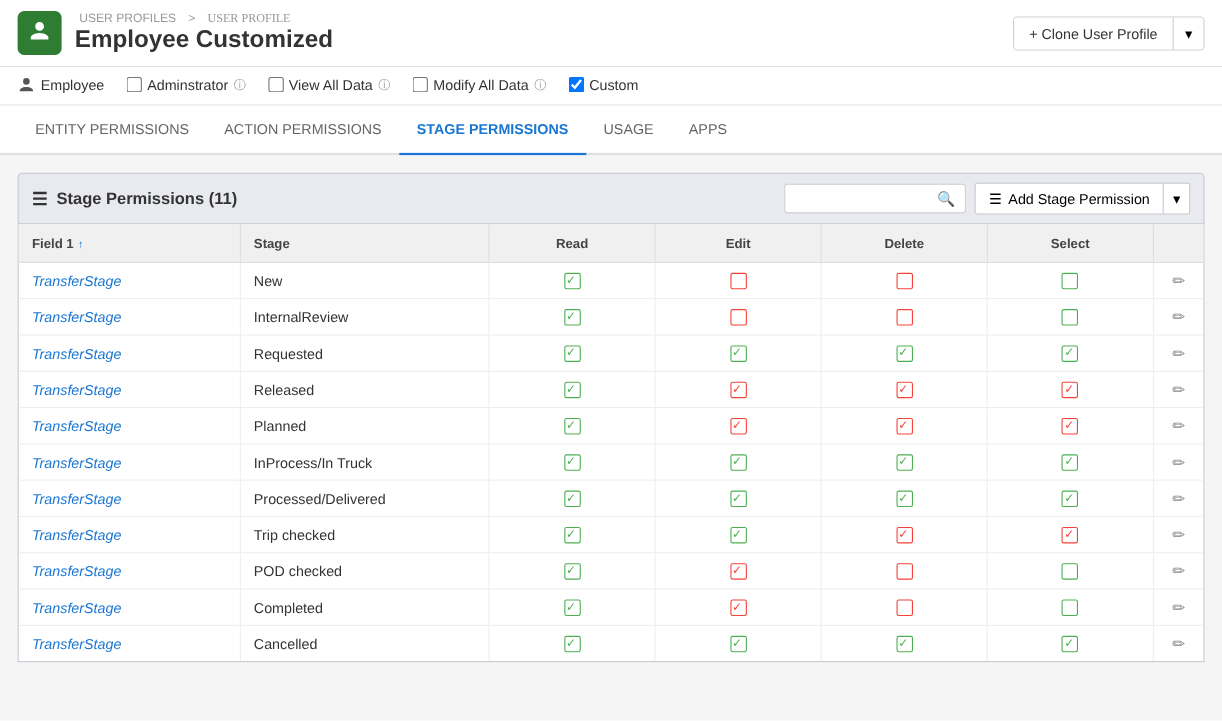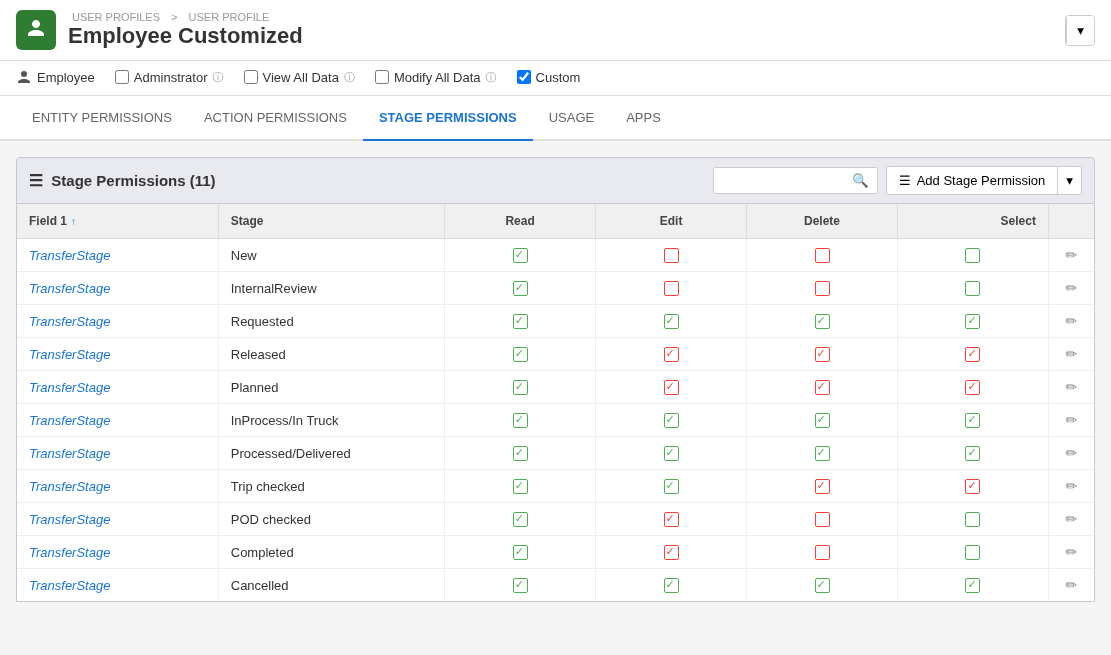--- a/index.html
+++ b/index.html
@@ -69,26 +69,27 @@
   <div class="header-left">
     <div class="header-icon">
       <svg width="24" height="24" viewBox="0 0 24 24">
         <path d="M12 2C9.8 2 8 3.8 8 6s1.8 4 4 4 4-1.8 4-4-1.8-4-4-4zm0 10c-5.3 0-8 2.7-8 4v2h16v-2c0-1.3-2.7-4-8-4z"></path>
       </svg>
     </div>
     <div class="header-title-group">
       <div class="breadcrumb">
         <span style="cursor:pointer;">USER PROFILES</span>
         <span>&gt;</span>
-        <span style="color:#999;">USER PROFILE</span>
+        <span style="color:#999;font-family:Liberation Serif, serif;">USER PROFILE</span>
       </div>
       <div class="page-title">Employee Customized</div>
     </div>
   </div>
   <div class="clone-btn">
+    <button class="clone-btn-main">+ Clone User Profile</button>
     <button class="clone-btn-arrow">▾</button>
   </div>
 </div>
 
 <div class="user-type-row">
   <div class="user-type-options">
     <div class="user-type-option employee-label">
       <svg class="employee-icon" viewBox="0 0 16 16" fill="#555">
           <path d="M8 2a3 3 0 100 6 3 3 0 000-6zm0 8c-4 0-6 2-6 3v1h12v-1c0-1-2-3-6-3z"></path>
         </svg>
@@ -148,21 +149,21 @@
 
   <div class="table-wrap">
     <table>
       <thead>
         <tr>
           <th style="width:160px;">Field 1<span class="sort-icon">↑</span></th>
           <th style="width:180px;">Stage</th>
           <th style="width:120px; text-align:center;">Read</th>
           <th style="width:120px; text-align:center;">Edit</th>
           <th style="width:120px; text-align:center;">Delete</th>
-          <th style="width:120px; text-align:right;">Select</th>
+          <th style="width:120px; text-align:center;">Select</th>
           <th style="width:36px;"></th>
         </tr>
       </thead>
       <tbody id="table-body">
       <tr>
             <td><a class="link">TransferStage</a></td>
             <td>New</td>
             <td class="check-col">
               <span style="display: flex; justify-content: center;">
                 <span style="display: inline-block; width: 15px; height: 15px; border-radius: 2px; position: relative; vertical-align: middle; border: 1.5px solid rgb(76, 175, 80); background: rgb(255, 255, 255);">

